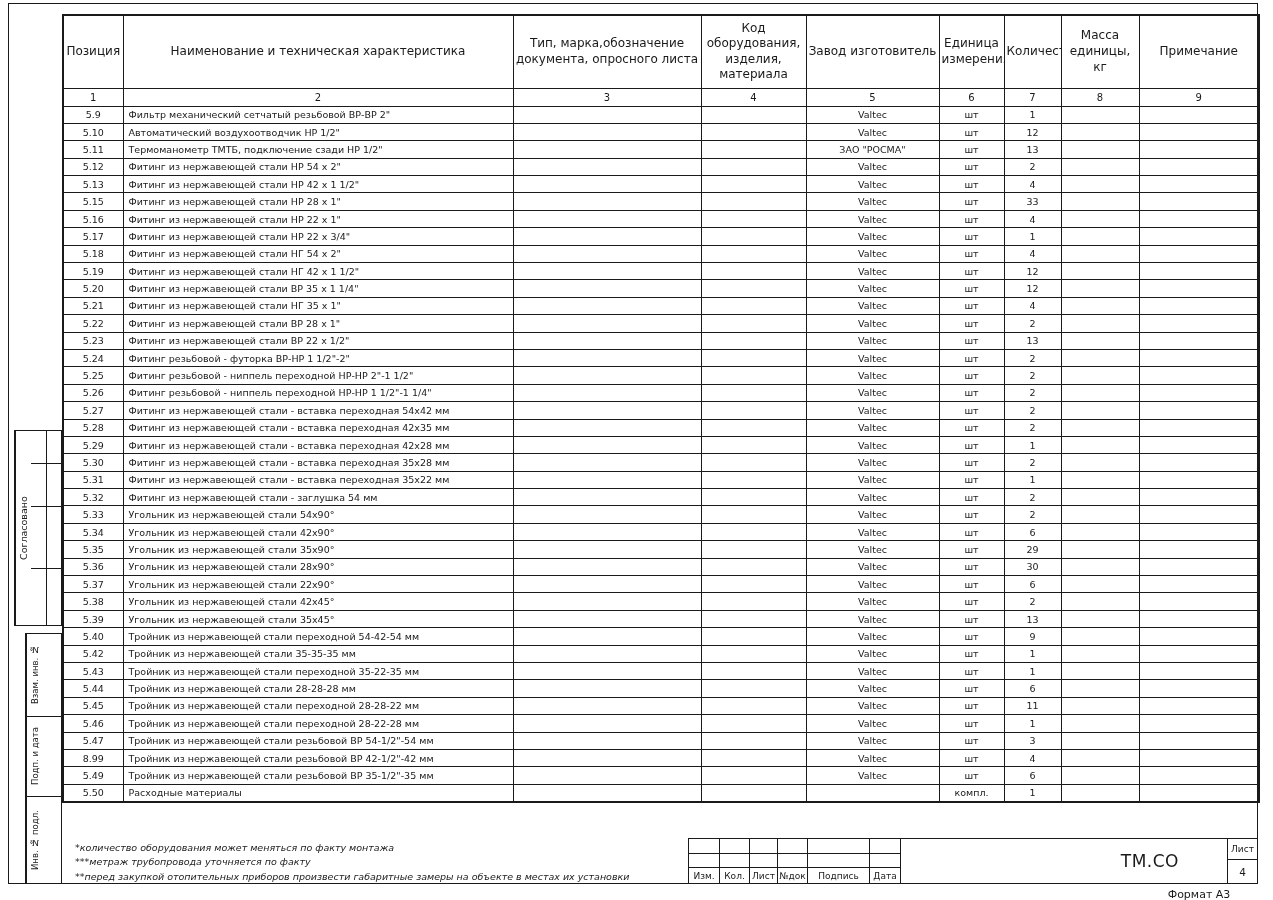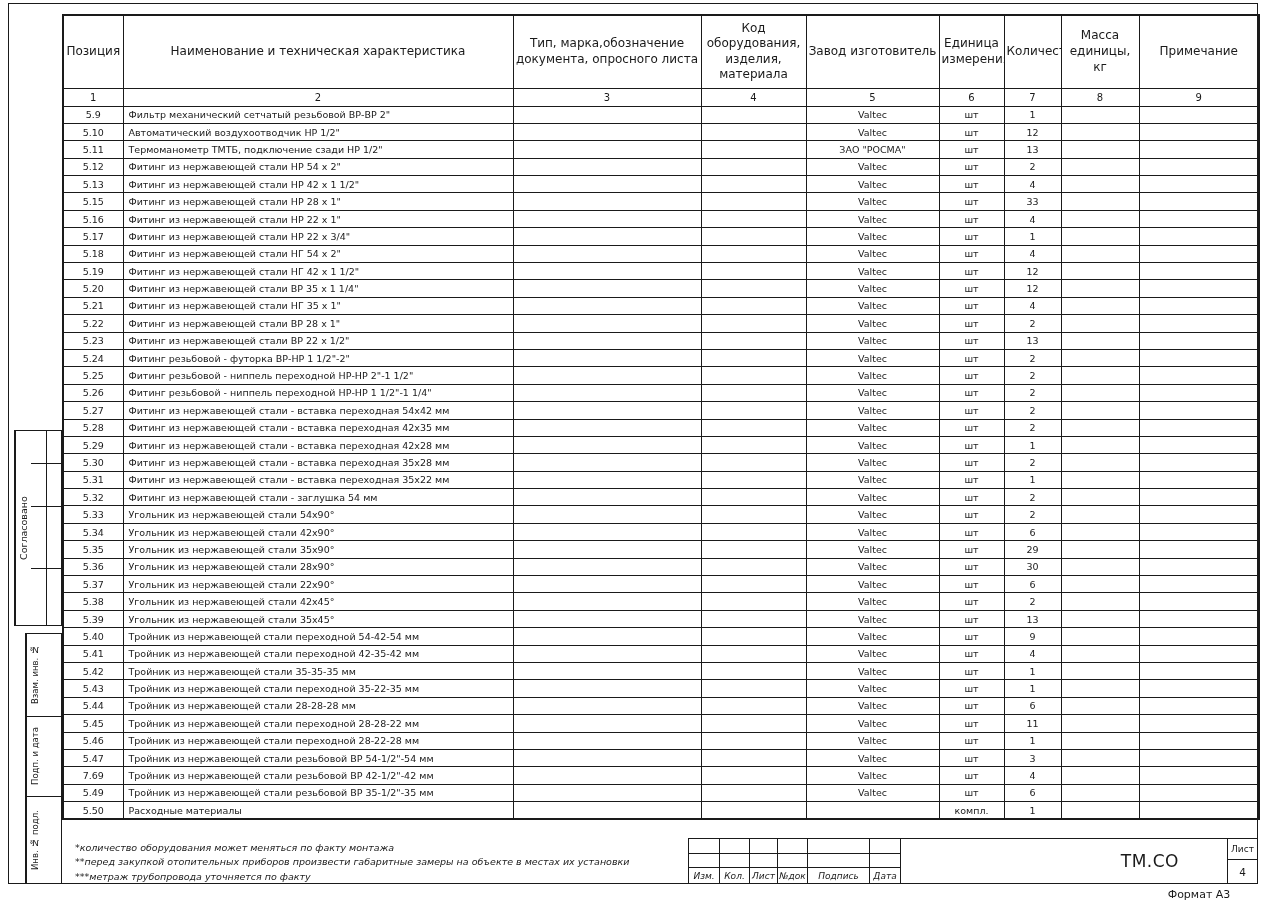--- a/index.html
+++ b/index.html
@@ -44,21 +44,21 @@
     border:1.5px solid #1a1a1a;box-sizing:border-box;display:flex;
   }
   .rev-grid{
     width:212px;height:100%;display:grid;box-sizing:border-box;
     grid-template-columns:31px 30px 28px 30px 62px auto;
     grid-template-rows:1fr 1fr 1fr;border-right:1px solid #1a1a1a;
   }
   .rev-grid div{
     border-right:1px solid #1a1a1a;border-bottom:1px solid #1a1a1a;
     font-size:9px;display:flex;align-items:center;justify-content:center;
-    overflow:hidden;white-space:nowrap;font-style:italic;
+    overflow:hidden;white-space:nowrap;
   }
   .rev-grid div:nth-child(6n){border-right:none;}
   .rev-grid div:nth-child(n+13){border-bottom:none;}
   .code-cell{
     flex:1;display:flex;align-items:center;justify-content:flex-end;
     padding-right:48px;font-size:17px;letter-spacing:.5px;
   }
   .sheet-cell{
     width:30px;border-left:1px solid #1a1a1a;display:flex;flex-direction:column;box-sizing:border-box;
   }
@@ -493,31 +493,20 @@
         <td class="left">Тройник из нержавеющей стали переходной 54-42-54 мм</td>
         <td></td>
         <td></td>
         <td>Valtec</td>
         <td>шт</td>
         <td>9</td>
         <td></td>
         <td></td>
       </tr>
       <tr>
-        <td>5.41</td>
-        <td class="left">Тройник из нержавеющей стали переходной 42-35-42 мм</td>
-        <td></td>
-        <td></td>
-        <td>Valtec</td>
-        <td>шт</td>
-        <td>4</td>
-        <td></td>
-        <td></td>
-      </tr>
-      <tr>
         <td>5.42</td>
         <td class="left">Тройник из нержавеющей стали 35-35-35 мм</td>
         <td></td>
         <td></td>
         <td>Valtec</td>
         <td>шт</td>
         <td>1</td>
         <td></td>
         <td></td>
       </tr>
@@ -570,21 +559,21 @@
         <td class="left">Тройник из нержавеющей стали резьбовой ВР 54-1/2"-54 мм</td>
         <td></td>
         <td></td>
         <td>Valtec</td>
         <td>шт</td>
         <td>3</td>
         <td></td>
         <td></td>
       </tr>
       <tr>
-        <td>7.69</td>
+        <td>8.99</td>
         <td class="left">Тройник из нержавеющей стали резьбовой ВР 42-1/2"-42 мм</td>
         <td></td>
         <td></td>
         <td>Valtec</td>
         <td>шт</td>
         <td>4</td>
         <td></td>
         <td></td>
       </tr>
       <tr>
@@ -607,22 +596,22 @@
         <td>компл.</td>
         <td>1</td>
         <td></td>
         <td></td>
       </tr>
     </tbody>
 </table>
 
 <div class="notes">
   <div>*количество оборудования может меняться по факту монтажа</div>
+  <div>***метраж трубопровода уточняется по факту</div>
   <div>**перед закупкой отопительных приборов произвести габаритные замеры на объекте в местах их установки</div>
-  <div>***метраж трубопровода уточняется по факту</div>
 </div>
 
 <div class="titleblock">
   <div class="rev-grid">
     <div></div>
       <div></div>
       <div></div>
       <div></div>
       <div></div>
       <div></div>

